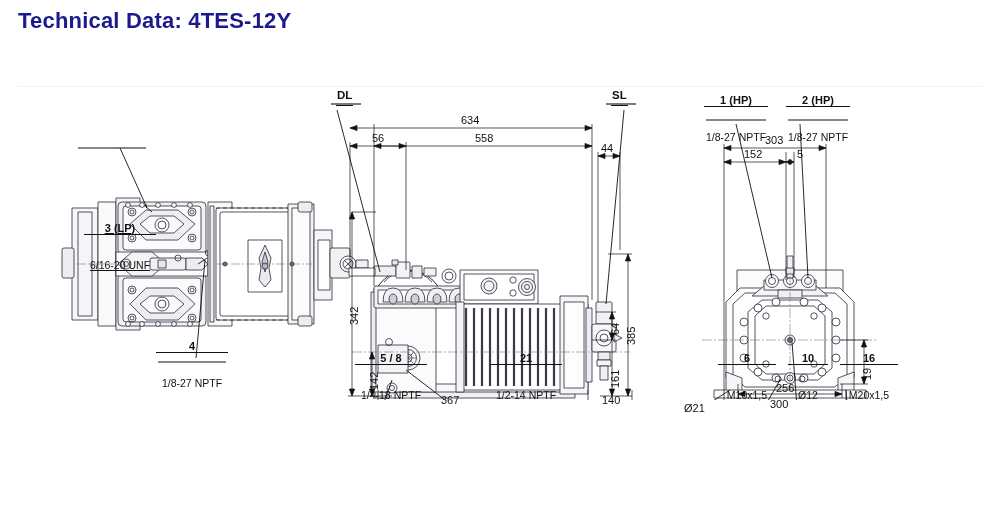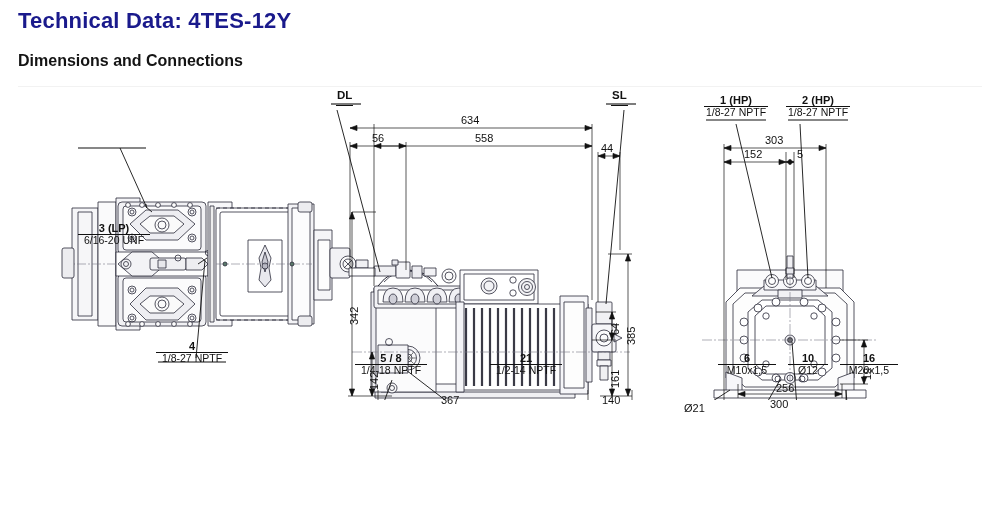--- a/index.html
+++ b/index.html
@@ -33,41 +33,40 @@
   .sheet{position:absolute;left:0;top:90px;width:1000px;height:310px;}
   .sheet svg{display:block;}
 
   .lbl{
     position:absolute;
     font-size:10.5px;color:#111;
     white-space:nowrap;line-height:1.12;
     font-family:"Liberation Sans", sans-serif;
   }
   .lbl b{font-size:11px;font-weight:bold;display:block;text-align:center;}
-  .lbl .sub{font-size:10.5px;display:block;text-align:center;}
+  .lbl .sub{font-size:10.5px;display:block;text-align:center;margin-top:25px;}
   .lbl.und b{border-bottom:1.2px solid #111;padding-bottom:0px;}
 
   .dim{
     position:absolute;font-size:11px;color:#111;
     white-space:nowrap;font-family:"Liberation Sans", sans-serif;
   }
   .dim.v{transform-origin:left top;transform:rotate(-90deg);}
 
   .tag{
     position:absolute;font-size:11.5px;font-weight:bold;color:#111;
     white-space:nowrap;border-bottom:1.3px solid #111;padding:0 1px 4px 1px;
   }
 </style>
 </head>
 <body>
 
 <div class="page">
 
   <div class="title">Technical Data: 4TES-12Y</div>
-  <div class="subtitle">Dimensions and Connections</div>
   <div class="rule"></div>
 
   <div class="sheet">
 
     <svg width="1000" height="310" viewBox="0 0 1000 310">
       <g stroke="#2a2a38" fill="none" stroke-width="0.8" stroke-linejoin="round">
 
         <g>
 
           <rect x="72" y="118" width="26" height="112" fill="#f6f6f8"></rect>
@@ -443,21 +442,21 @@
           <path d="M728 360 L776 360" stroke-width="1.1"></path>
           <path d="M792 252 L800 356"></path>
           <path d="M790 360 L828 360" stroke-width="1.1"></path>
           <path d="M846 300 L850 356"></path>
           <path d="M842 360 L896 360" stroke-width="1.1"></path>
         </g>
 
       </g>
     </svg>
 
-    <div class="lbl und" style="left:78px;top:132px;width:72px;">
+    <div class="lbl und" style="left:84px;top:132px;width:72px;text-decoration:underline;">
       <b>3 (LP)</b>
       <span class="sub">6/16-20 UNF</span>
     </div>
     <div class="lbl und" style="left:156px;top:250px;width:72px;">
       <b>4</b>
       <span class="sub">1/8-27 NPTF</span>
     </div>
 
     <div class="tag" style="left:336px;top:-1px;">DL</div>
     <div class="tag" style="left:611px;top:-1px;">SL</div>

